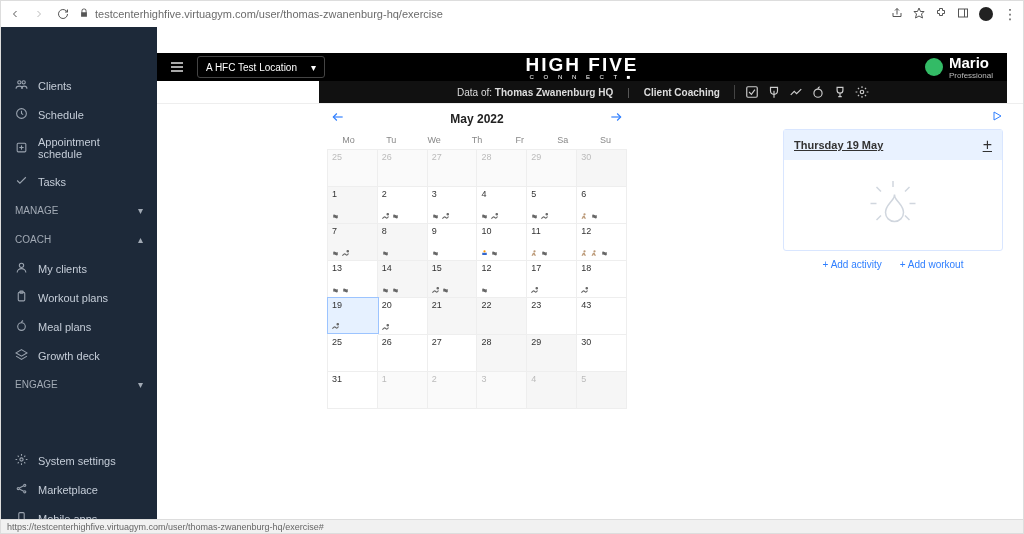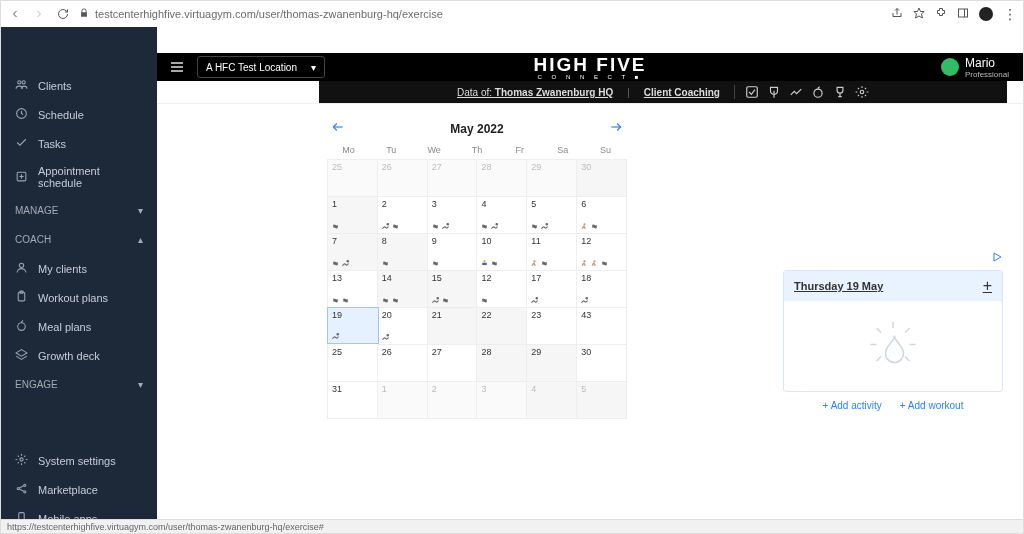--- a/index.html
+++ b/index.html
@@ -14,41 +14,41 @@
   .chrome .avatar{width:14px;height:14px;border-radius:50%;background:#222;}
   
   .app-header{height:28px;background:#000;display:flex;align-items:center;color:#fff;position:relative;}
   .menu-btn{width:40px;display:flex;align-items:center;justify-content:center;font-size:16px;}
   .loc-select{height:20px;border:1px solid #444;border-radius:3px;display:flex;align-items:center;justify-content:space-between;padding:0 8px;font-size:10px;color:#fff;min-width:110px;cursor:pointer;}
   .brand{position:absolute;left:50%;transform:translateX(-50%);text-align:center;line-height:1;}
   .brand-main{font-size:19px;letter-spacing:2px;font-weight:700;}
   .brand-sub{font-size:6px;letter-spacing:4px;}
   .user-block{margin-left:auto;display:flex;align-items:center;gap:6px;padding-right:14px;}
   .user-ava{width:18px;height:18px;border-radius:50%;background:#3b6;}
-  .user-name{font-size:12px;font-weight:400;}
+  .user-name{font-size:15px;font-weight:700;}
   .user-role{font-size:8px;color:#bbb;}
   
   .sub-header{height:22px;background:#111;color:#ddd;display:flex;align-items:center;justify-content:center;gap:14px;font-size:10px;}
   .sub-header .sep{color:#666;}
   .sub-header .tools{display:flex;gap:8px;align-items:center;border-left:1px solid #444;padding-left:10px;}
   .sub-header .tool{width:14px;height:14px;display:flex;align-items:center;justify-content:center;}
   .sub-header svg{stroke:#ccc;fill:none;stroke-width:2;}
   
   .body{position:absolute;top:26px;left:0;right:0;bottom:0;display:flex;}
   .sidebar{width:156px;background:#1d2939;color:#c5cdd8;font-size:11px;display:flex;flex-direction:column;padding-top:52px;box-sizing:border-box;}
   .sidebar .item{display:flex;align-items:center;gap:10px;padding:7px 14px;cursor:pointer;}
   .sidebar .item.section{justify-content:space-between;text-transform:uppercase;font-size:10px;color:#a2aab5;padding:9px 14px;}
   .sidebar .spacer{flex:1;}
   .sidebar svg{width:13px;height:13px;stroke:#9aa3af;fill:none;stroke-width:2;}
   
   .main{flex:1;background:#fff;overflow:hidden;position:relative;}
   .tabs{display:flex;gap:20px;padding:8px 0 6px 332px;font-size:11px;color:#555;border-bottom:1px solid #eee;}
   .tabs .tab{cursor:pointer;}
   .tabs .tab.active{color:#111;}
-  .content{display:flex;gap:20px;padding:16px 20px 0 170px;align-items:flex-end;}
+  .content{display:flex;gap:20px;padding:6px 20px 0 170px;}
   
   .cal{width:300px;}
   .cal-hdr{display:flex;align-items:center;justify-content:space-between;padding:0 4px 8px;}
   .cal-hdr .arrow{color:#2f7fff;cursor:pointer;}
   .cal-hdr .title{font-size:12px;font-weight:700;color:#222;}
   .dow{display:grid;grid-template-columns:repeat(7,1fr);font-size:9px;color:#888;text-align:center;margin-bottom:4px;}
   .grid{display:grid;grid-template-columns:repeat(6,1fr);border-top:1px solid #eee;border-left:1px solid #eee;}
   .cell{height:37px;border-right:1px solid #eee;border-bottom:1px solid #eee;padding:2px 4px;font-size:9px;color:#333;position:relative;box-sizing:border-box;}
   .cell.dim{color:#bbb;background:#fafafa;}
   .cell.wknd{background:#f6f6f6;}
@@ -130,31 +130,31 @@
           </div>
           <div class="item">
             <span><svg viewBox="0 0 24 24">
                 <circle cx="12" cy="12" r="9"></circle>
                 <polyline points="12 7 12 12 15 14"></polyline>
               </svg></span>
             <span>Schedule</span>
           </div>
           <div class="item">
             <span><svg viewBox="0 0 24 24">
-                <polyline points="4 12 9 17 20 6"></polyline>
-              </svg></span>
-            <span>Tasks</span>
-          </div>
-          <div class="item">
-            <span><svg viewBox="0 0 24 24">
                 <rect x="4" y="4" width="16" height="16" rx="2"></rect>
                 <line x1="12" y1="8" x2="12" y2="16"></line>
                 <line x1="8" y1="12" x2="16" y2="12"></line>
               </svg></span>
             <span>Appointment schedule</span>
+          </div>
+          <div class="item">
+            <span><svg viewBox="0 0 24 24">
+                <polyline points="4 12 9 17 20 6"></polyline>
+              </svg></span>
+            <span>Tasks</span>
           </div>
         </div>
       <div class="item section">
         <span>MANAGE</span>
         <span>▾</span>
       </div>
       <div class="item section">
         <span>COACH</span>
         <span>▴</span>
       </div>
@@ -529,22 +529,22 @@
           <div class="panel-links">
             <a>+ Add activity</a>
             <a>+ Add workout</a>
           </div>
         </div>
       </div>
     </div>
   </div>
 
   <style>
-    .app-header{position:absolute;top:26px;left:0;right:0;z-index:5;}
-    .sub-header{position:absolute;top:54px;left:162px;right:16px;z-index:5;text-decoration:underline;}
+    .app-header{position:absolute;top:26px;left:0;right:16px;z-index:5;}
+    .sub-header{position:absolute;top:54px;left:162px;right:16px;z-index:5;}
     .main{padding-top:50px;}
     .sidebar{padding-top:44px;}
   </style>
 
   <div class="status">
     <span>https://testcenterhighfive.virtuagym.com/user/thomas-zwanenburg-hq/exercise#</span>
   </div>
 </div>
 
 </body></html>

